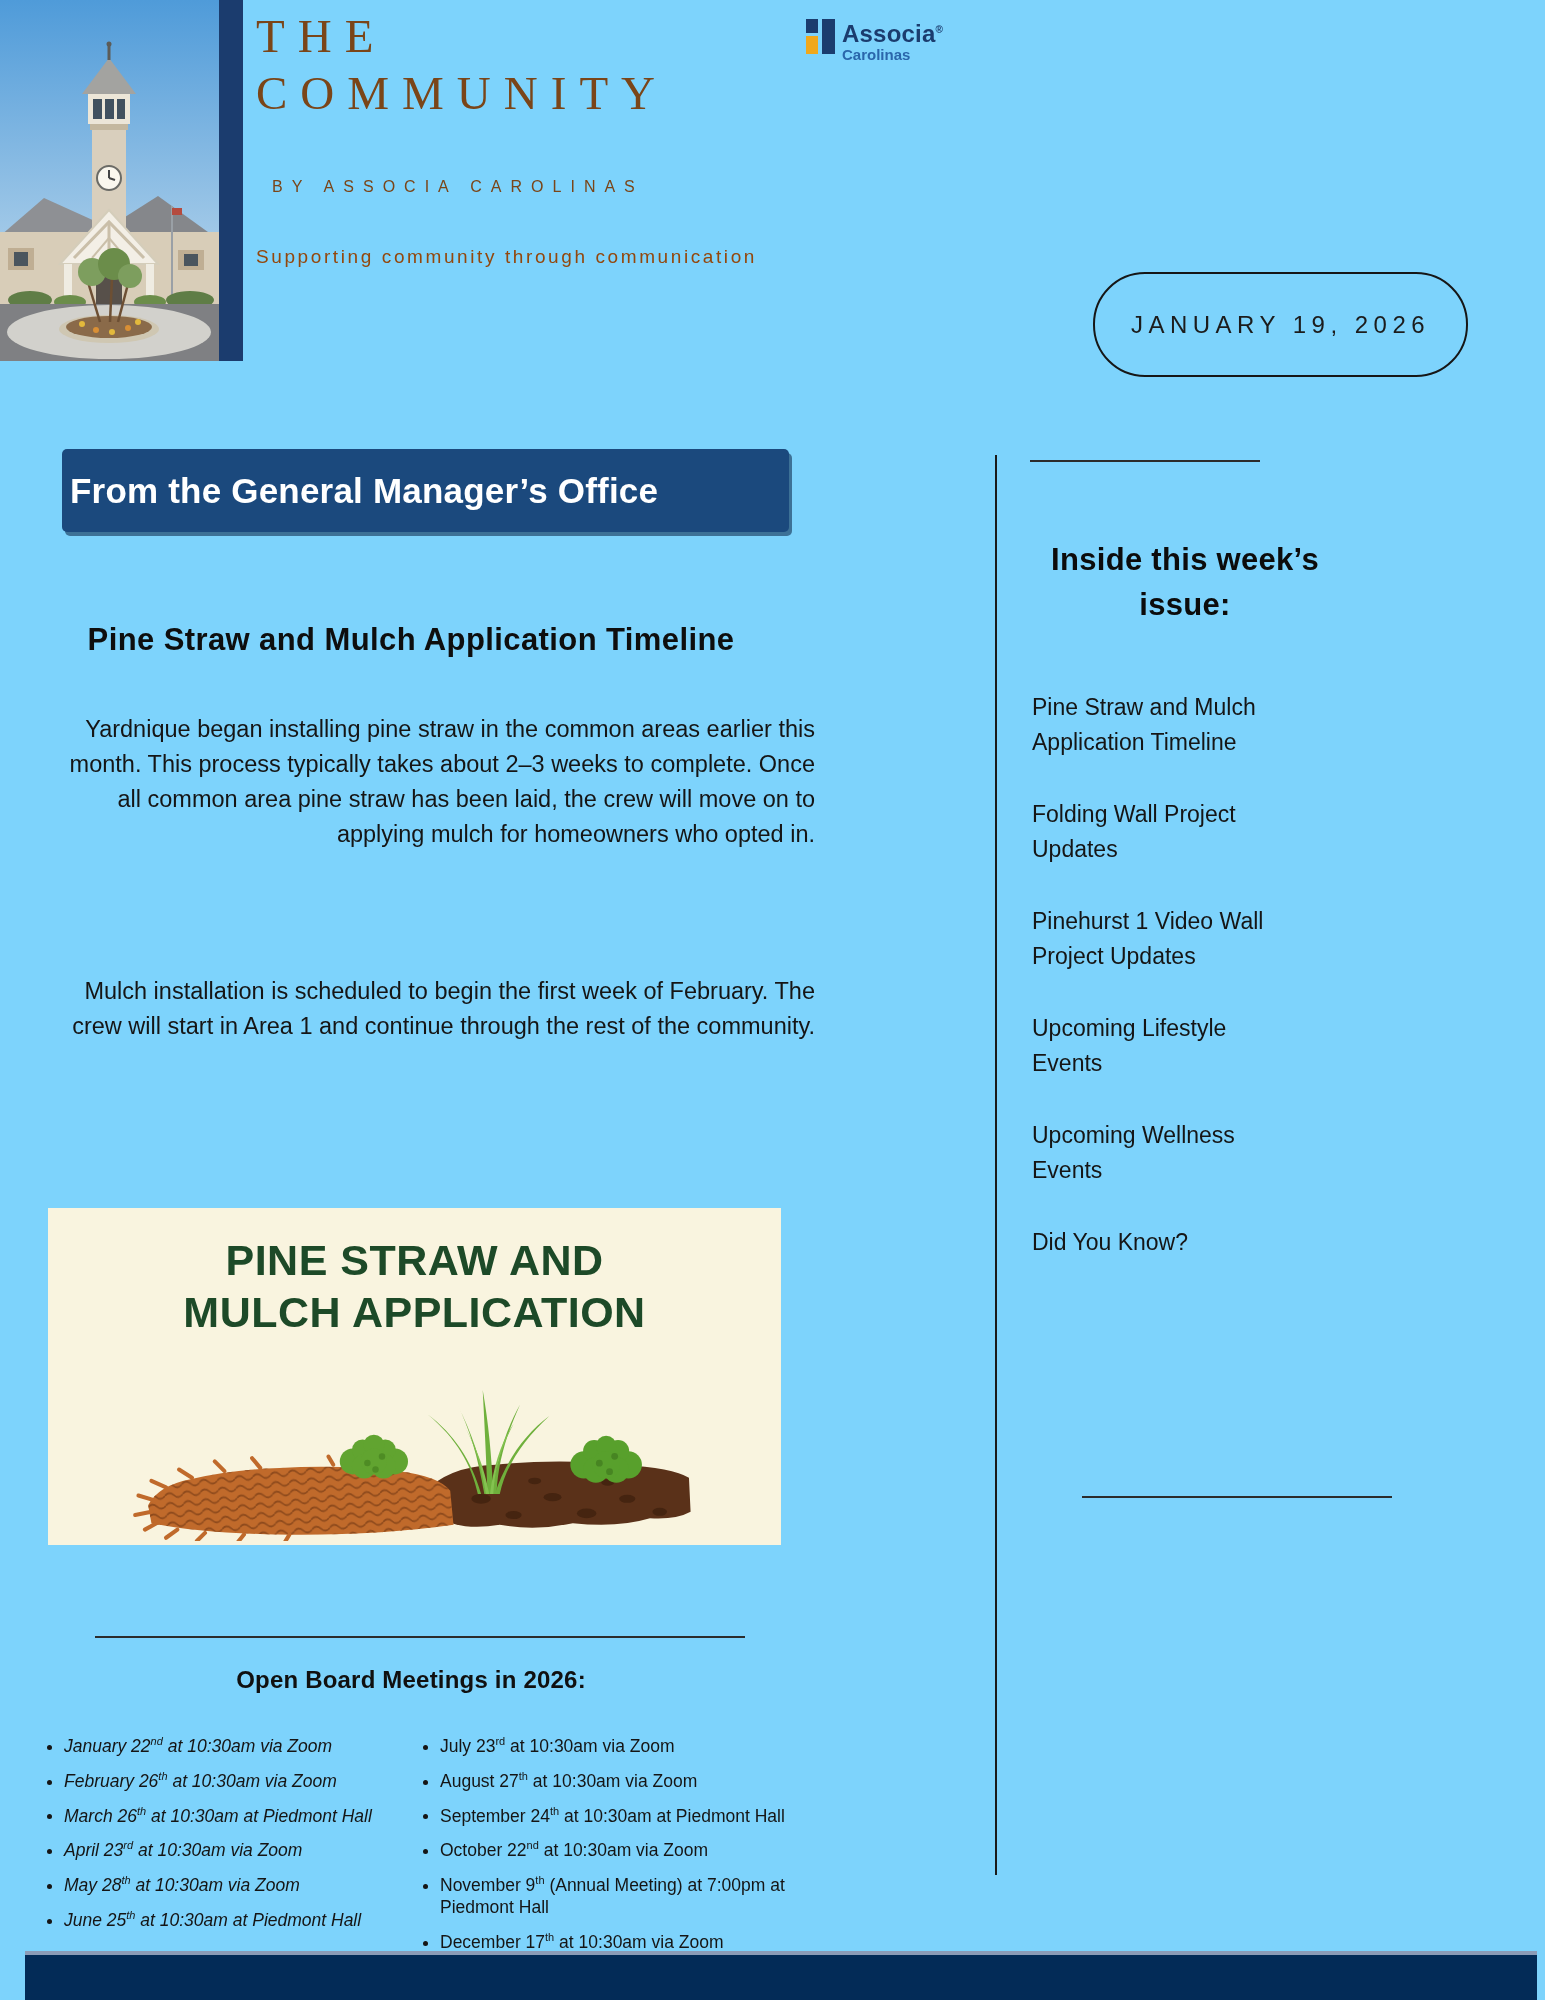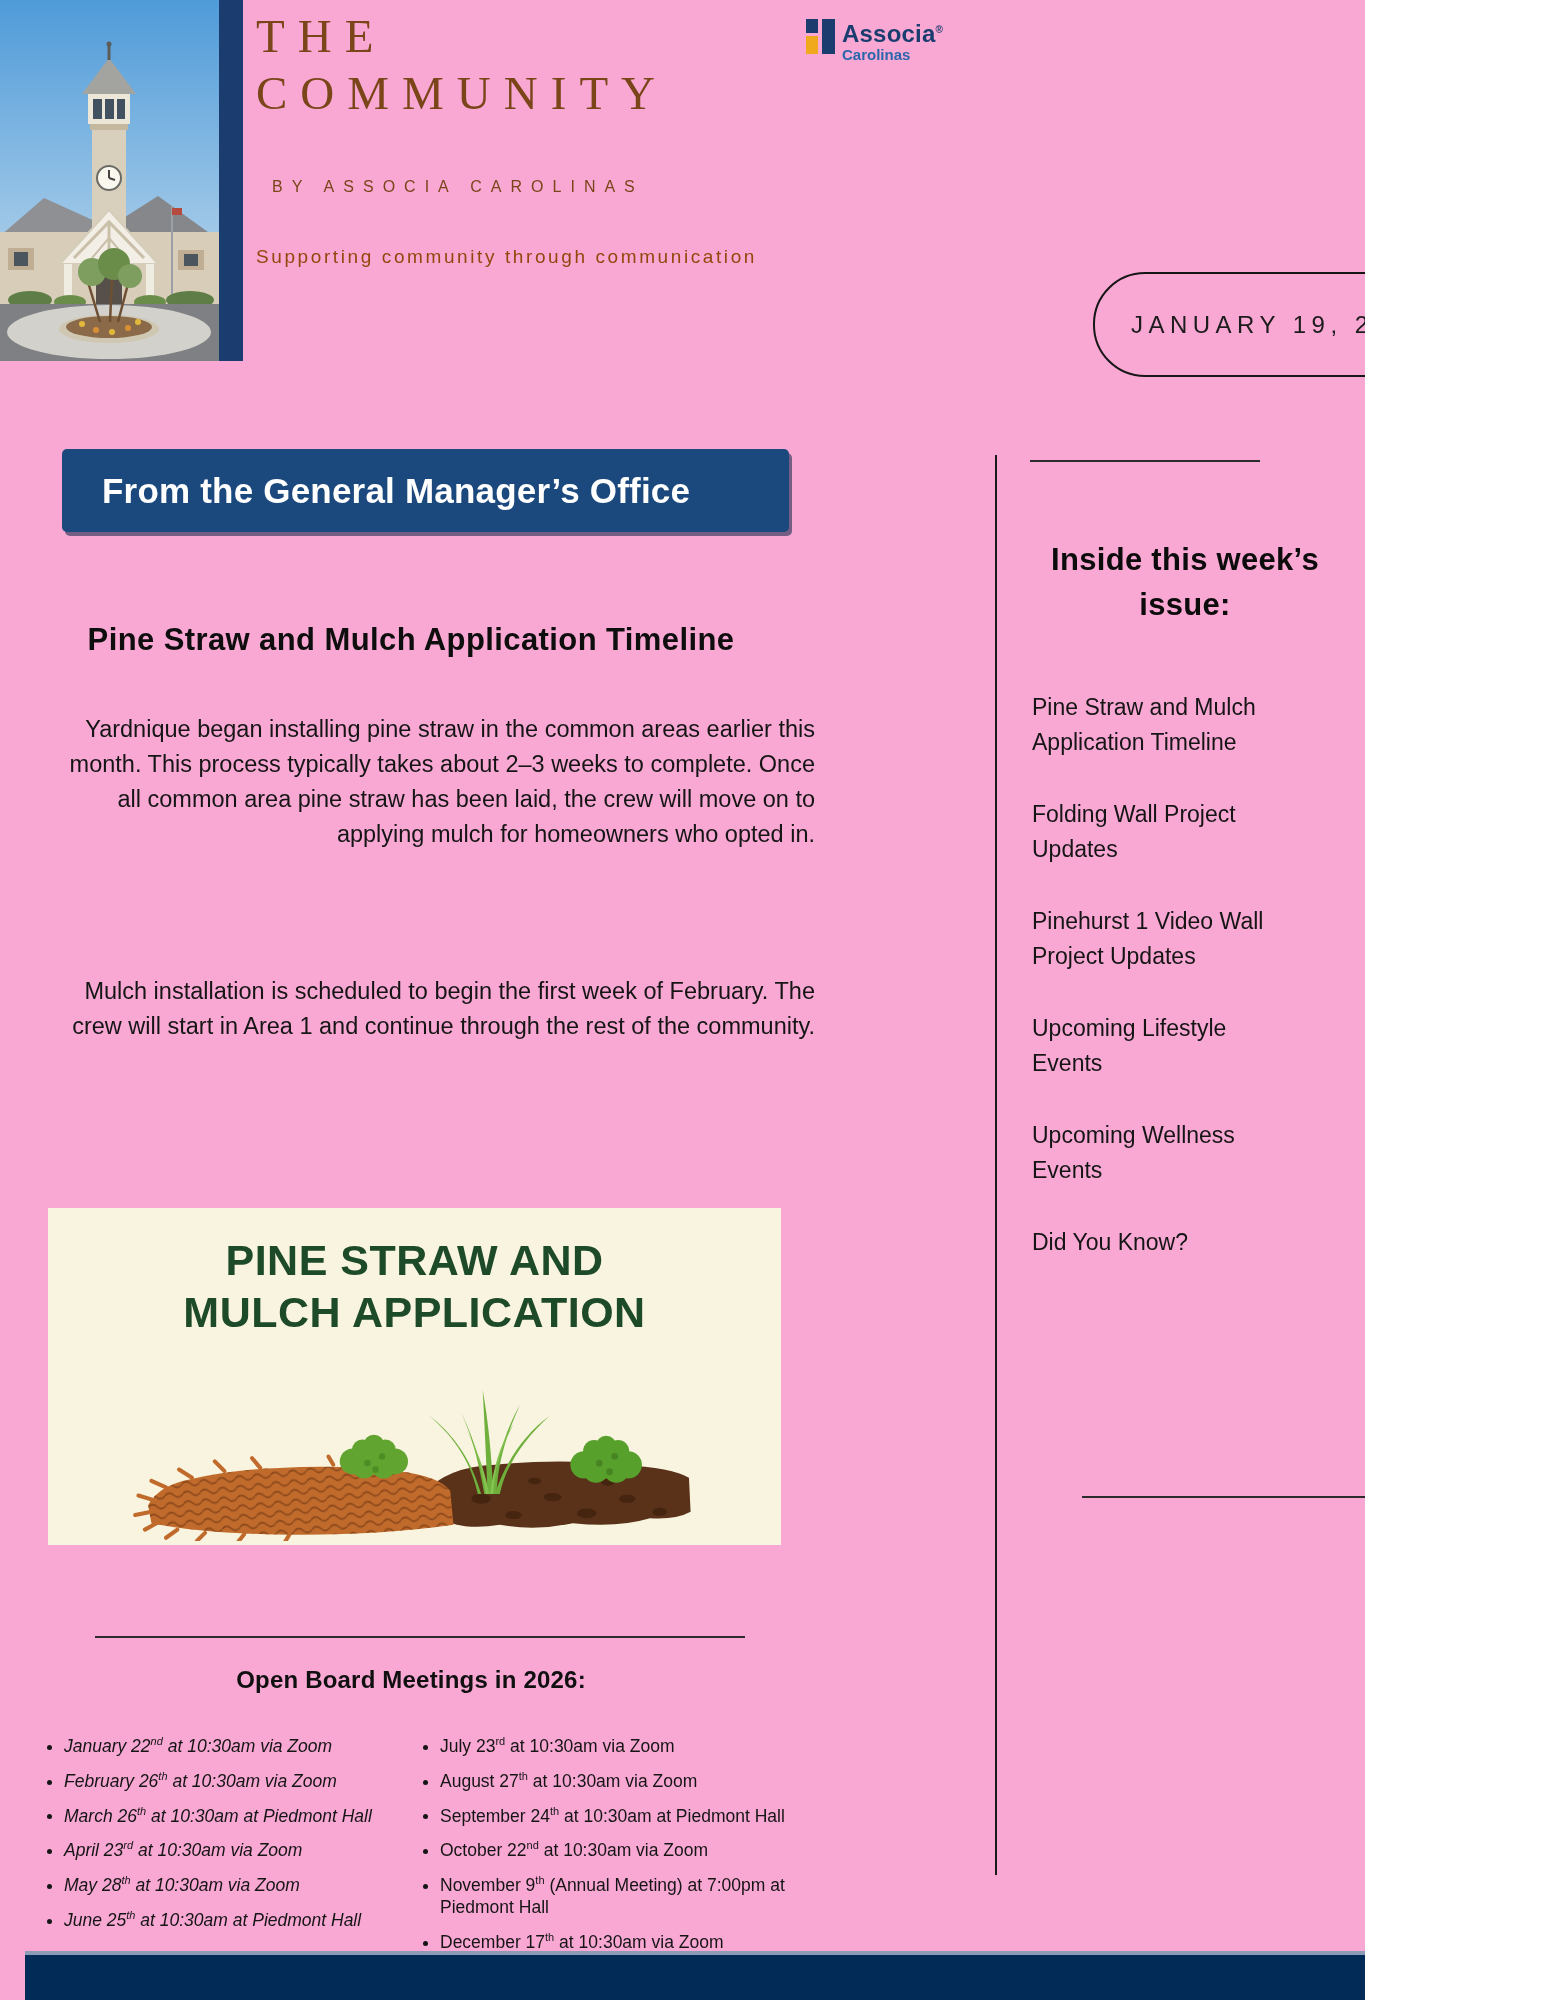--- a/index.html
+++ b/index.html
@@ -1,16 +1,16 @@
 <!DOCTYPE html>
 <html><head>
 <meta charset="utf-8">
 <style>
   html,body{margin:0;padding:0;background:#ffffff;}
-  .page{position:relative;width:1365px;height:2000px;background:#f9a8d4;overflow:hidden;
+  .page{position:relative;width:1545px;height:2000px;background:#7dd3fc;overflow:hidden;
         font-family:"Liberation Sans",sans-serif;color:#141414;}
 
   
   .photo{position:absolute;left:0;top:0;width:219px;height:361px;overflow:hidden;}
   .photo svg{display:block;width:100%;height:100%;}
   .navy-strip{position:absolute;left:219px;top:0;width:24px;height:361px;background:#1b3c6e;}
 
   .masthead-title{position:absolute;left:256px;top:8px;font-family:"Liberation Serif",serif;
       font-size:47px;line-height:57px;letter-spacing:13px;color:#7a4518;font-weight:500;white-space:nowrap;}
   .masthead-title span{display:block;}
@@ -33,21 +33,21 @@
   .contacts a{display:block;margin-top:11px;font-size:23px;color:#16337e;
       text-decoration:underline;text-underline-offset:5px;letter-spacing:0.3px;}
 
   .date-pill{position:absolute;left:1093px;top:272px;width:371px;height:101px;
       border:2.5px solid #161616;border-radius:52px;display:flex;align-items:center;justify-content:center;
       font-size:24px;letter-spacing:5.5px;color:#1c1c1c;font-weight:500;white-space:nowrap;}
 
   
   .section-banner{position:absolute;left:62px;top:449px;width:727px;height:83px;background:#1b497d;
       border-radius:5px;box-shadow:3px 4px 0 rgba(9,33,66,0.55);color:#fff;display:flex;align-items:center;
-      padding-left:40px;box-sizing:border-box;font-size:35px;font-weight:700;letter-spacing:0.2px;white-space:nowrap;}
+      padding-left:8px;box-sizing:border-box;font-size:35px;font-weight:700;letter-spacing:0.2px;white-space:nowrap;}
 
   .article-title{position:absolute;left:30px;top:601px;width:762px;text-align:center;
       font-size:31px;font-weight:700;color:#0e0e0e;letter-spacing:0.4px;white-space:nowrap;}
 
   .body-par{position:absolute;left:35px;width:768px;font-size:23.5px;line-height:35px;color:#151515;margin:12px;text-align:right;}
   .par1{top:700px;}
   .par2{top:962px;}
 
   .illustration{position:absolute;left:48px;top:1208px;width:733px;height:337px;background:#f9f4df;}
   .ill-title{margin:0;padding-top:26px;text-align:center;font-size:43px;line-height:52px;

